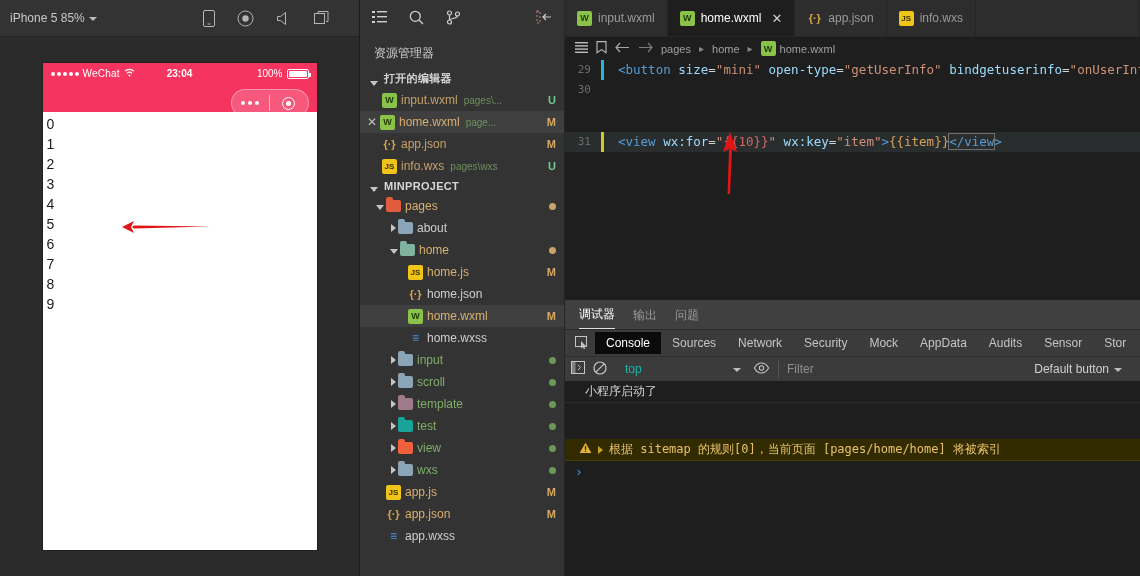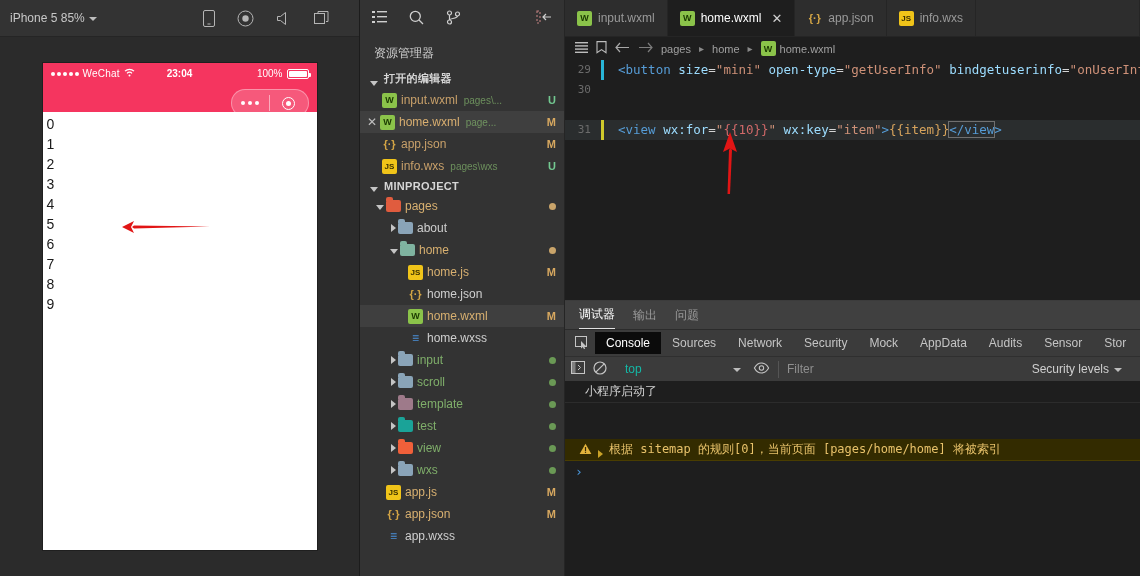--- a/index.html
+++ b/index.html
@@ -307,21 +307,21 @@
   .cb-levels {
     display: flex; align-items: center; gap: 5px;
     font-size: 12px; color: #cfcfcf; padding-right: 12px;
   }
   .console-out {
     flex: 1; background: #1e1e1e; overflow: hidden;
     font-family: "DejaVu Sans Mono", "Liberation Mono", monospace;
     font-size: 12px;
   }
   .co-row {
-    display: flex; align-items: flex-end; gap: 6px;
+    display: flex; align-items: center; gap: 6px;
     padding: 2px 8px; border-bottom: 1px solid #2c2c2c;
     min-height: 19px; color: #d4d4d4;
   }
   .co-row.plain { font-family: "Liberation Sans", sans-serif; font-size: 12px; }
   .co-row.warn {
     background: #332b00; color: #e8c26a;
     border-bottom: 1px solid #4a3d00;
     margin-top: 36px;
   }
   .co-row.group { color: #e0e0e0; }
@@ -687,21 +687,21 @@
       <div class="cline">
         <span class="lnum">29</span>
         <span class="chg cyan"></span>
         <span class="ctext"><span class="c-tag">&lt;button</span> <span class="c-attr">size</span><span class="c-punc">=</span><span class="c-str">"mini"</span> <span class="c-attr">open-type</span><span class="c-punc">=</span><span class="c-str">"getUserInfo"</span> <span class="c-attr">bindgetuserinfo</span><span class="c-punc">=</span><span class="c-str">"onUserInfo"</span></span>
       </div>
       <div class="cline">
         <span class="lnum">30</span>
         <span class="chg none"></span>
         <span class="ctext"></span>
       </div>
-      <div class="cline sel-line" style="margin-top:20px">
+      <div class="cline sel-line" style="margin-top:32px">
         <span class="lnum">31</span>
         <span class="chg yellow"></span>
         <span class="ctext"><span class="c-tag">&lt;view</span> <span class="c-attr">wx:for</span><span class="c-punc">=</span><span class="c-str">"</span><span class="c-mus">{{10}}</span><span class="c-str">"</span> <span class="c-attr">wx:key</span><span class="c-punc">=</span><span class="c-str">"item"</span><span class="c-tag">&gt;</span><span class="c-mus2">{{item}}</span><span class="cursor-box c-tag">&lt;/view</span><span class="c-tag">&gt;</span></span>
       </div>
       <div class="editor-arrow">
         <svg width="26" height="62" viewBox="0 0 26 62">
           <path d="M10.5 62 L12 18 L13.5 16 L15 18 L13 62 Z" fill="#e11515"></path>
           <path d="M13 0 L6 20 L13 16.5 L20 20 Z" fill="#e11515"></path>
         </svg>
       </div>
@@ -751,21 +751,21 @@
           <span class="caret-dn"></span>
         </span>
         <span>
           <svg width="17" height="12" viewBox="0 0 17 12">
               <path d="M8.5 1C4 1 1.4 6 1.4 6s2.6 5 7.1 5 7.1-5 7.1-5-2.6-5-7.1-5z" fill="none" stroke="#c5c5c5" stroke-width="1.1"></path>
               <circle cx="8.5" cy="6" r="2.2" fill="none" stroke="#c5c5c5" stroke-width="1.1"></circle>
             </svg>
         </span>
         <input class="cb-filter" placeholder="Filter" style="">
         <span class="cb-levels">
-          <span>Security levels</span>
+          <span>Default button</span>
           <span class="caret-dn"></span>
         </span>
       </div>
 
       <div class="console-out">
         <div class="co-row plain">
           <span style="padding-left:12px">小程序启动了</span>
         </div>
         <div class="co-row warn">
           <span style="margin-left:6px">

